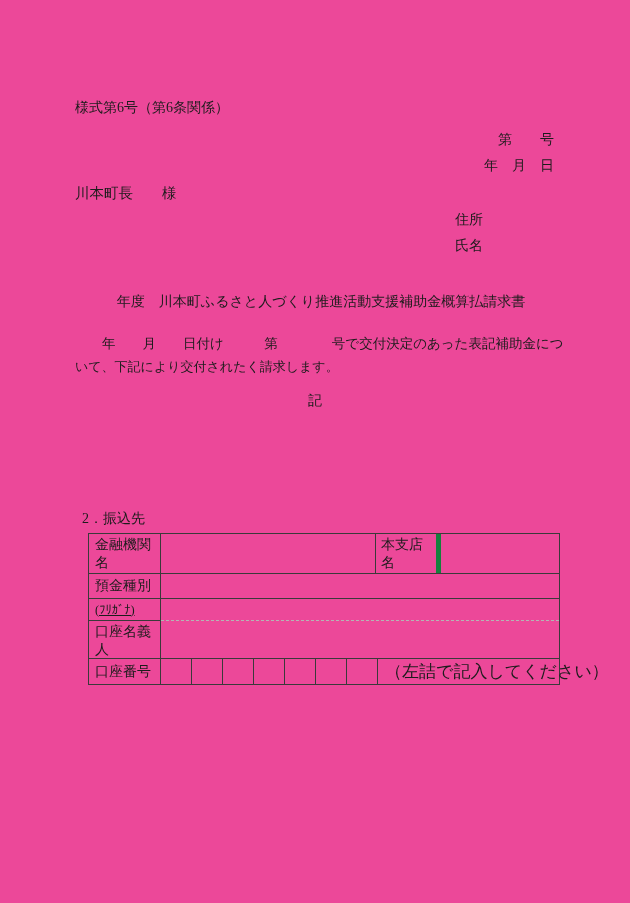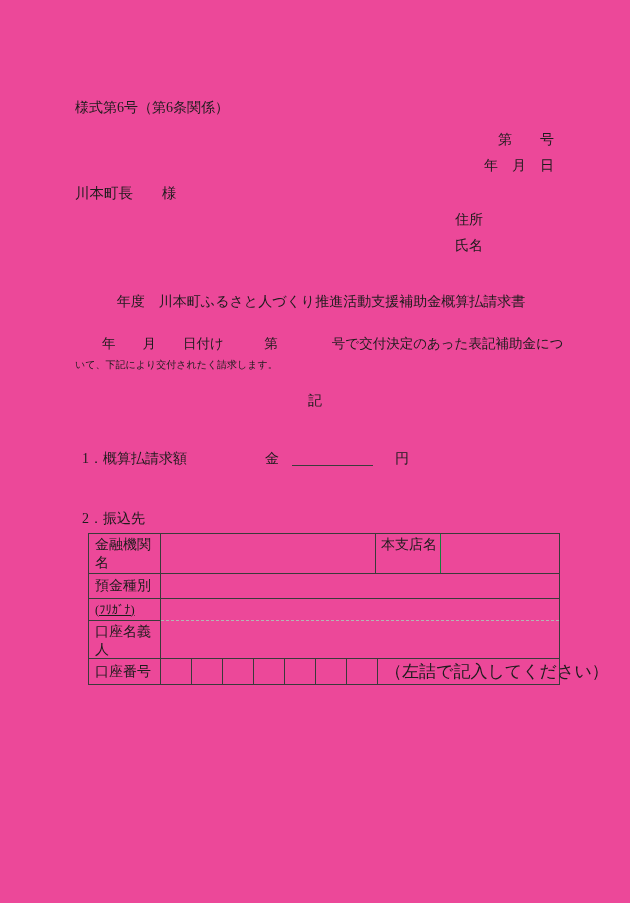--- a/index.html
+++ b/index.html
@@ -20,21 +20,21 @@
   .issue-date    { left: 484px; top: 157px; font-size: 14px; }
   .addressee     { left: 75px;  top: 184px; font-size: 14.5px; text-align: center; }
   .address-label { left: 455px; top: 211px; font-size: 14px; }
   .name-label    { left: 455px; top: 237px; font-size: 14px; }
 
   .doc-title {
     left: 0; top: 293px; width: 630px;
     text-align: center; font-size: 14px; padding-left: 12px;
   }
   .body-line1 { left: 75px; top: 335px; font-size: 13.5px; }
-  .body-line2 { left: 75px; top: 358px; font-size: 10px; }
+  .body-line2 { left: 75px; top: 358px; font-size: 13px; }
   .record-marker { left: 0; top: 392px; width: 630px; text-align: center; font-size: 14px; }
 
   .item1-row { left: 0; top: 450px; width: 630px; height: 20px; }
   .item1-label   { left: 82px;  top: 0; font-size: 14px; }
   .amount-prefix { left: 265px; top: 0; font-size: 14px; }
   .amount-blank  {
     left: 292px; top: -2px; width: 81px; height: 18px;
     border-bottom: 1px solid #3c3c3c;
   }
   .amount-unit   { left: 395px; top: 0; font-size: 14px; }
@@ -59,21 +59,21 @@
   .t-cell { height: 100%; flex: none; }
   .label-cell {
     width: 72px; padding: 2px 8px 0 6px;
     border-right: 1px solid #3a3a3a;
     line-height: 18px;
   }
   .v-center { display: flex; align-items: center; padding-top: 0; }
   .blank-wide { width: 215px; border-right: 1px solid #3a3a3a; }
   .branch-cell {
     width: 65px; padding: 2px 2px 0 5px;
-    border-right: 1px solid #15803d;
+    border-right: 5px solid #15803d;
     line-height: 18px;
     font-family: Liberation Serif, serif;
   }
   .fill-rest { flex: 1 1 auto; }
   .kana-label { font-size: 12.5px; }
   .kana-data  { flex: 1 1 auto; border-bottom: 1px dashed #b4b4b4; height: 100%; }
   .kana-side  { border-bottom: 1px solid #3a3a3a; }
   .digits-host { display: flex; height: 100%; }
   .digit-cell {
     width: 31px; height: 100%; flex: none;
@@ -102,26 +102,20 @@
   <div class="abs name-label">氏名</div>
 
   <div class="abs doc-title">年度　川本町ふるさと人づくり推進活動支援補助金概算払請求書</div>
 
   <div class="abs body-line1">　　年　　月　　日付け　　　第　　　　号で交付決定のあった表記補助金につ</div>
 
   <div class="abs body-line2">いて、下記により交付されたく請求します。</div>
 
   <div class="abs record-marker">記</div>
 
-  <div class="abs item1-row">
-    <span class="abs item1-label">1．概算払請求額</span>
-    <span class="abs amount-prefix">金</span>
-    <span class="abs amount-blank"></span>
-    <span class="abs amount-unit">円</span>
-  </div>
 
   <div class="abs item2-label">2．振込先</div>
 
   <div class="transfer-table">
 
     <div class="t-row row-bank bordered">
       <div class="t-cell label-cell">金融機関名</div>
       <div class="t-cell blank-wide"></div>
       <div class="t-cell branch-cell">本支店名</div>
       <div class="t-cell fill-rest"></div>

